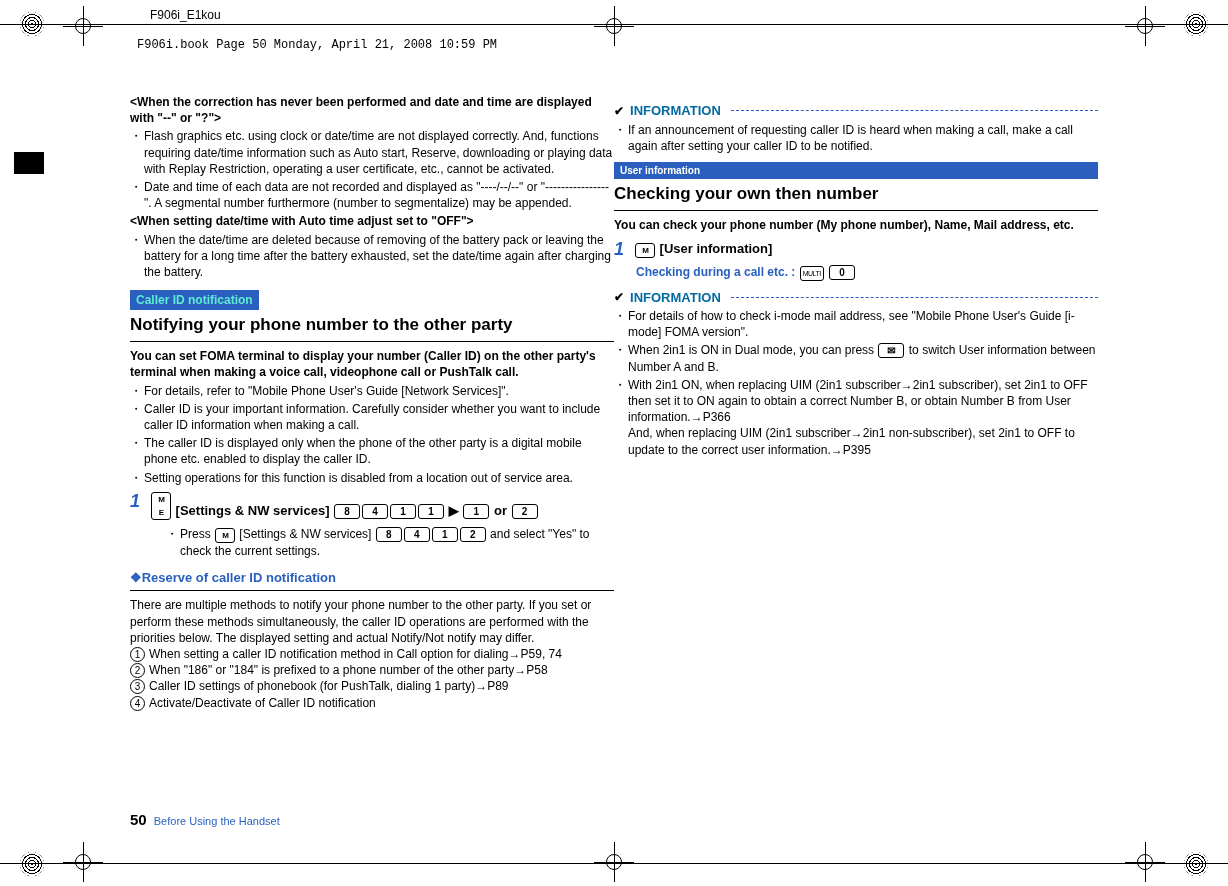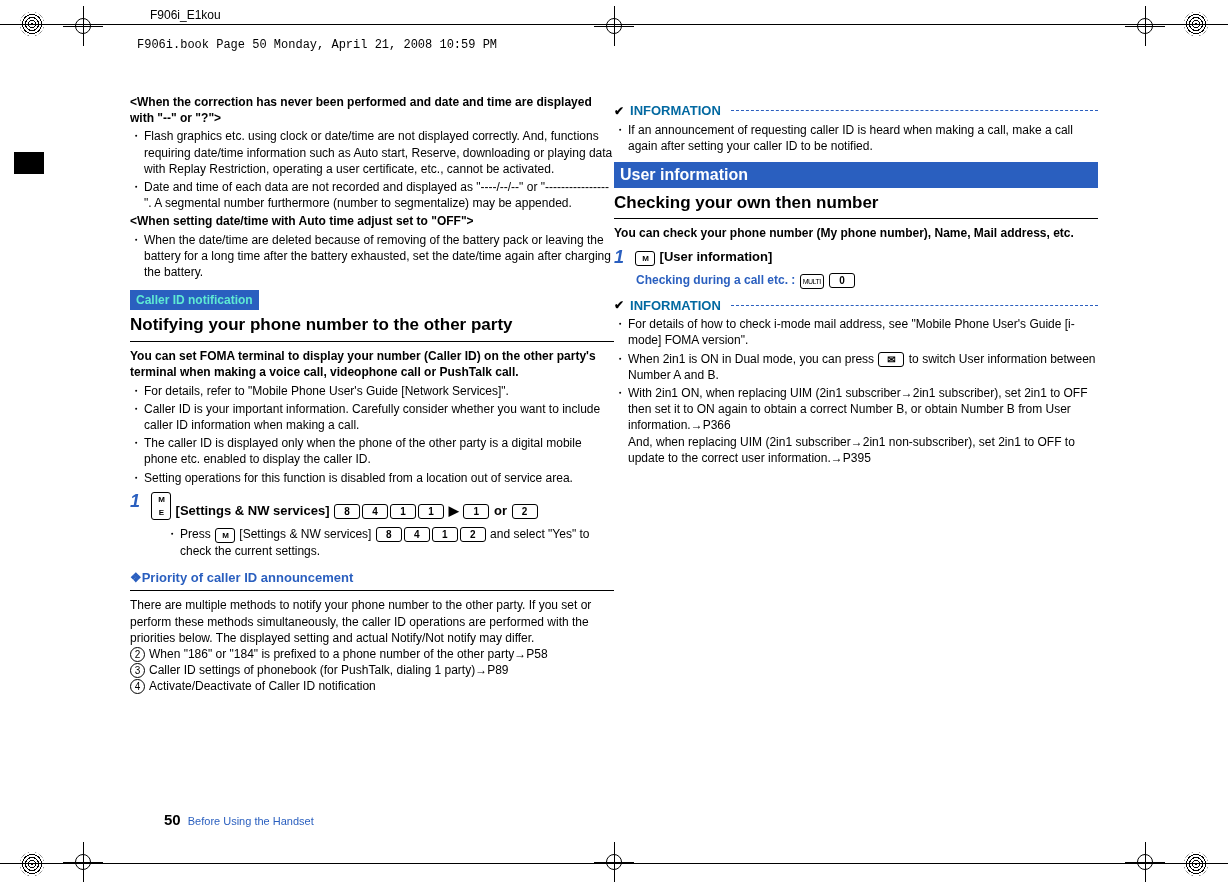--- a/index.html
+++ b/index.html
@@ -97,21 +97,21 @@
     font-weight: bold;
     font-size: 12px;
     padding: 2px 6px;
     margin-top: 8px;
     display: inline-block;
   }
   .sect-band-full {
     background: #2a5fbf;
     color: #fff;
     font-weight: bold;
-    font-size: 16px;
+    font-size: 10px;
     padding: 2px 6px;
     margin-top: 8px;
     display: block;
   }
   .h-title {
     font-size: 17px;
     font-weight: bold;
     margin: 4px 0 2px 0;
   }
   .rule {
@@ -185,21 +185,21 @@
     border:1px solid #000; border-radius:50%;
     text-align:center; font-size:10px; margin-right:4px;
   }
   .footer-line {
     position:absolute;
     bottom:6px;
     left:0;
     font-size:11px;
   }
   .footer-line .pg {
-    font-size:15px; font-weight:bold; color:#000; margin-right:4px;margin-left:34px;
+    font-size:15px; font-weight:bold; color:#000; margin-right:4px;
   }
   .footer-line .sect { color:#2a5fbf; }
   .indent { margin-left: 22px; }
   .indent2 { margin-left: 36px; }
 </style>
 </head>
 <body>
 
 <div class="regmark reg-tl"></div>
 <div class="regmark reg-tr"></div>
@@ -289,26 +289,27 @@
       </span>
     </div>
     <div class="bullet indent2">
       <span class="dot">・</span>
       <span class="txt">
         <span>Press </span><span class="keycap menu">M</span><span> [Settings &amp; NW services] </span><span class="keycap">8</span><span class="keycap">4</span><span class="keycap">1</span><span class="keycap">2</span><span> and select "Yes" to check the current settings.</span>
       </span>
     </div>
 
     <div class="sub-blue">
-      <span class="diamond">❖</span><span>Priority of caller ID announcement</span>
+      <span class="diamond">❖</span><span>Reserve of caller ID notification</span>
     </div>
     <div class="rule"></div>
 
     <div>There are multiple methods to notify your phone number to the other party. If you set or perform these methods simultaneously, the caller ID operations are performed with the priorities below. The displayed setting and actual Notify/Not notify may differ.</div>
 
+    <div><span class="num-circ">1</span><span>When setting a caller ID notification method in Call option for dialing→P59, 74</span></div>
     <div><span class="num-circ">2</span><span>When "186" or "184" is prefixed to a phone number of the other party→P58</span></div>
     <div><span class="num-circ">3</span><span>Caller ID settings of phonebook (for PushTalk, dialing 1 party)→P89</span></div>
     <div><span class="num-circ">4</span><span>Activate/Deactivate of Caller ID notification</span></div>
 
     <div class="footer-line">
       <span class="pg">50</span>
       <span class="sect">Before Using the Handset</span>
     </div>
   </div>
 

